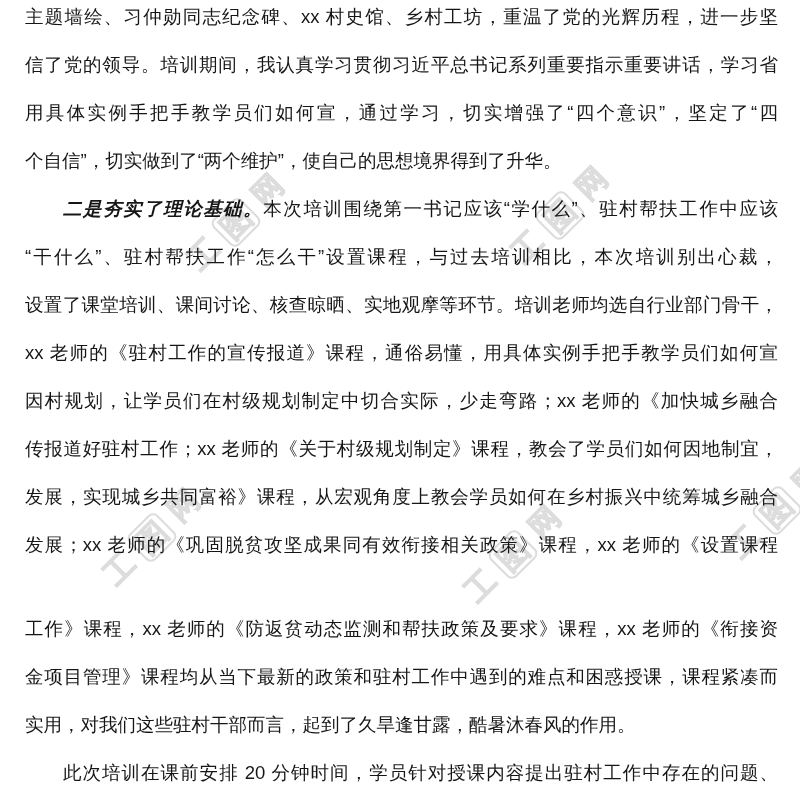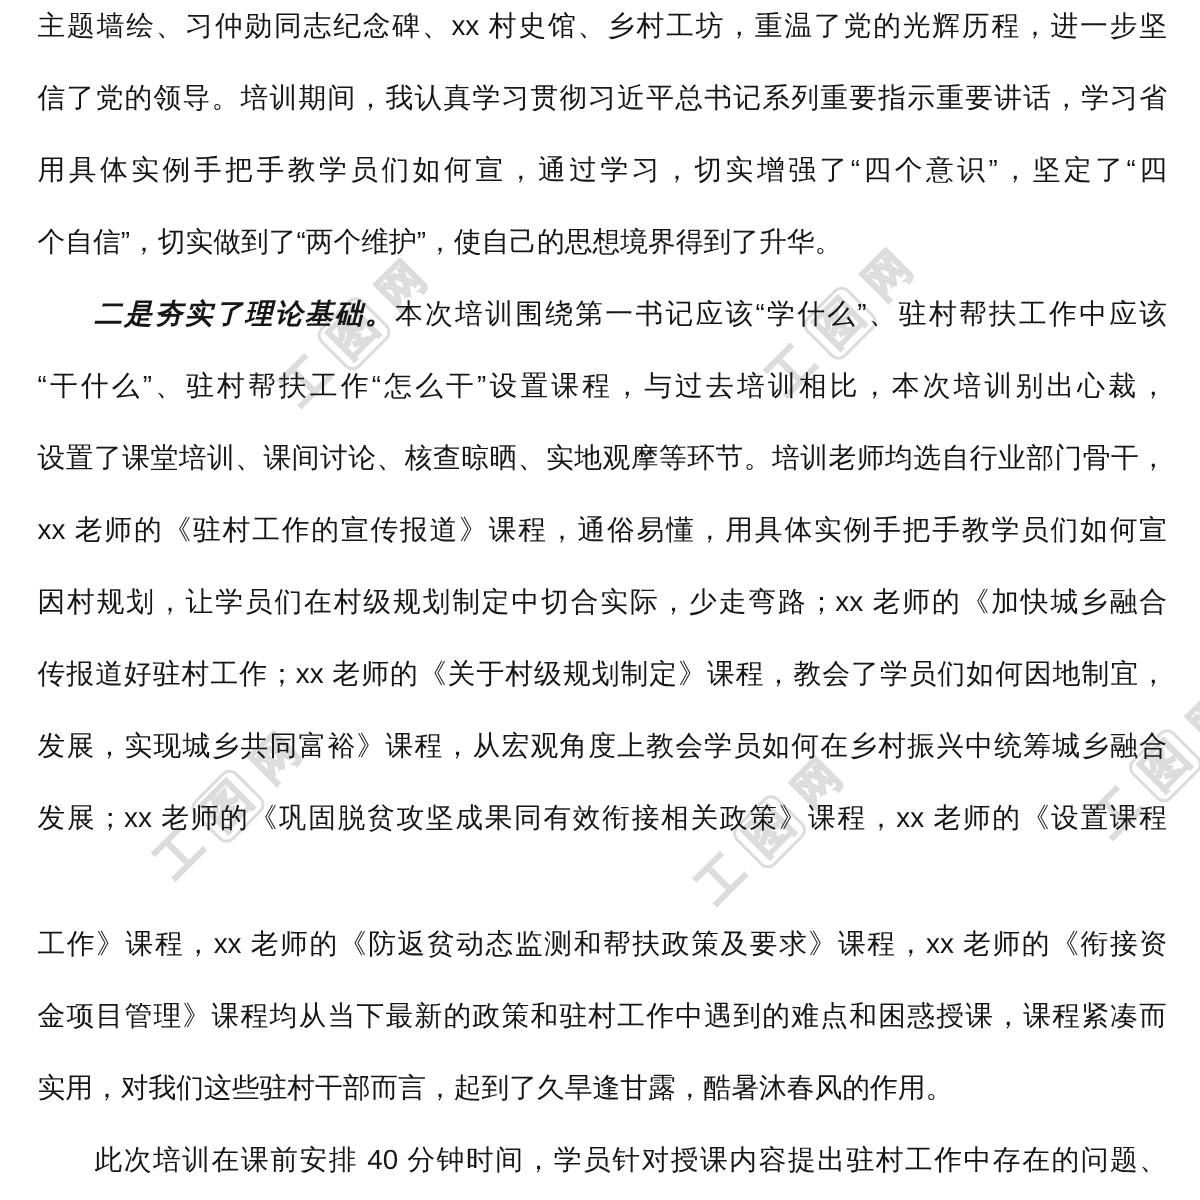--- a/index.html
+++ b/index.html
@@ -109,14 +109,14 @@
     <div class="line">“干什么”、驻村帮扶工作“怎么干”设置课程，与过去培训相比，本次培训别出心裁，</div>
     <div class="line">设置了课堂培训、课间讨论、核查晾晒、实地观摩等环节。培训老师均选自行业部门骨干，</div>
     <div class="line">xx 老师的《驻村工作的宣传报道》课程，通俗易懂，用具体实例手把手教学员们如何宣</div>
     <div class="line">因村规划，让学员们在村级规划制定中切合实际，少走弯路；xx 老师的《加快城乡融合</div>
     <div class="line">传报道好驻村工作；xx 老师的《关于村级规划制定》课程，教会了学员们如何因地制宜，</div>
     <div class="line">发展，实现城乡共同富裕》课程，从宏观角度上教会学员如何在乡村振兴中统筹城乡融合</div>
     <div class="line">发展；xx 老师的《巩固脱贫攻坚成果同有效衔接相关政策》课程，xx 老师的《设置课程</div>
     <div class="line gap">工作》课程，xx 老师的《防返贫动态监测和帮扶政策及要求》课程，xx 老师的《衔接资</div>
     <div class="line">金项目管理》课程均从当下最新的政策和驻村工作中遇到的难点和困惑授课，课程紧凑而</div>
     <div class="line noj">实用，对我们这些驻村干部而言，起到了久旱逢甘露，酷暑沐春风的作用。</div>
-    <div class="line indent">此次培训在课前安排 40 分钟时间，学员针对授课内容提出驻村工作中存在的问题、</div>
+    <div class="line indent">此次培训在课前安排 20 分钟时间，学员针对授课内容提出驻村工作中存在的问题、</div>
   </div>
 
 </body></html>

